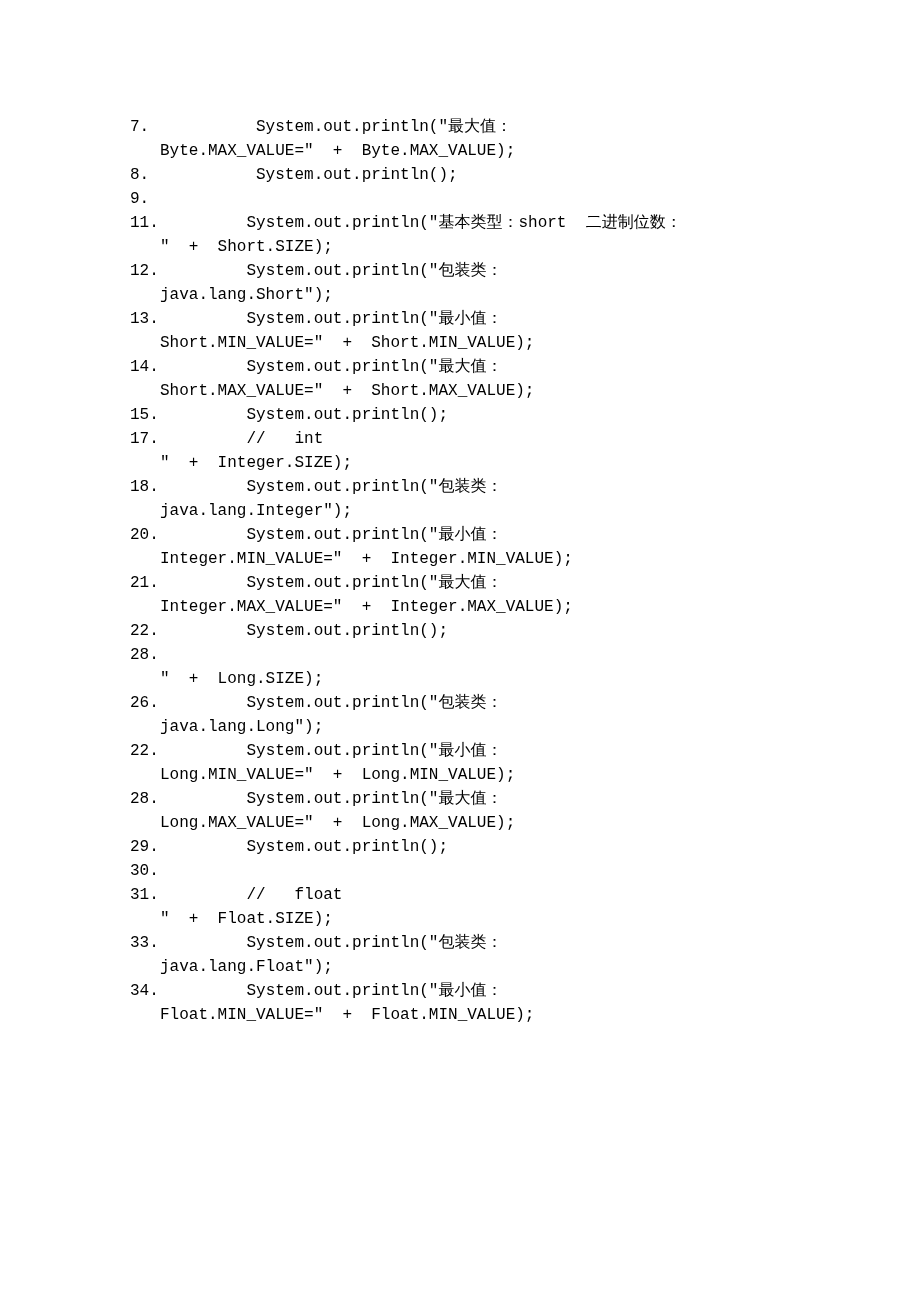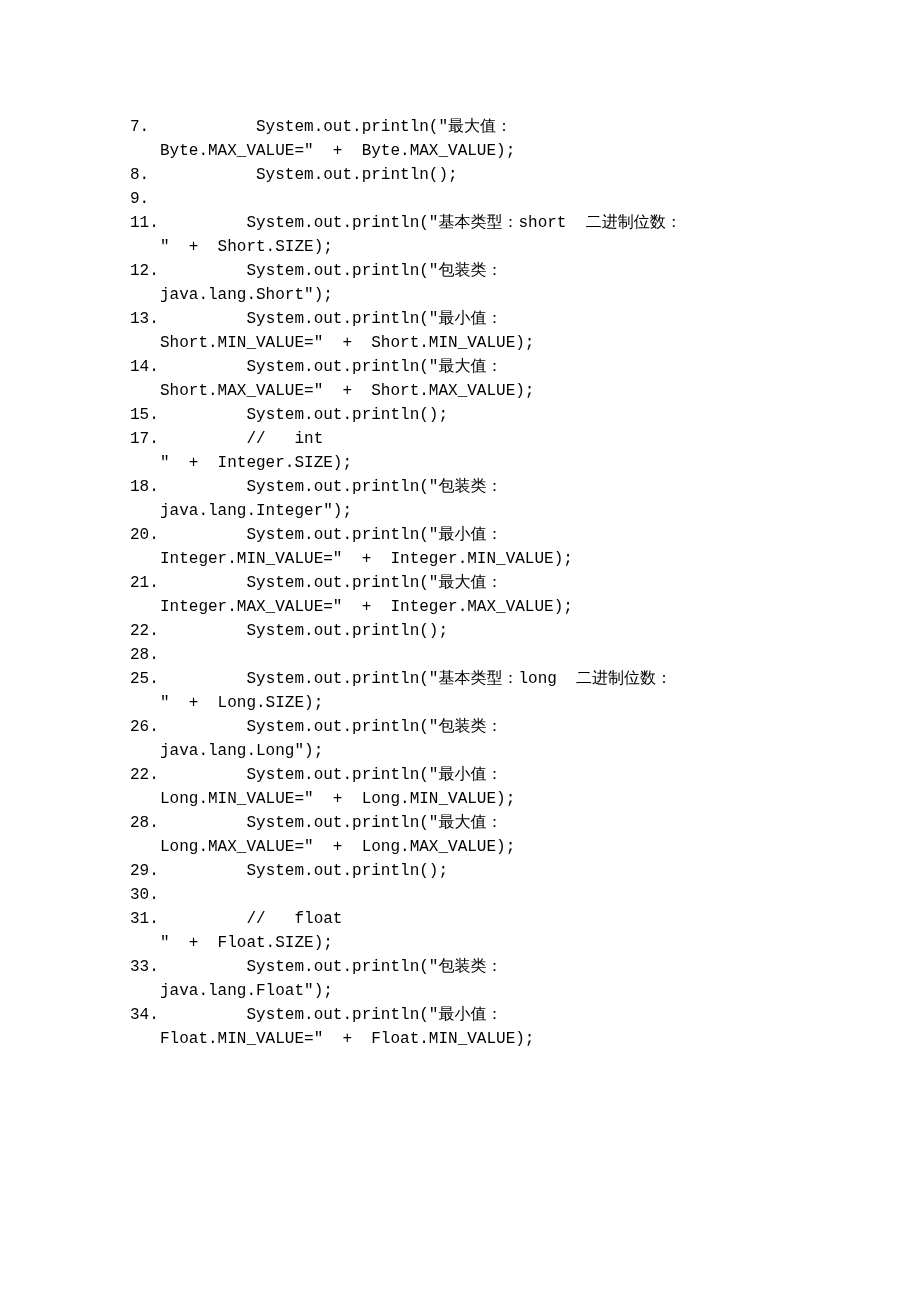--- a/index.html
+++ b/index.html
@@ -96,24 +96,20 @@
     </div>
     <div class="wrap-line">Integer.MAX_VALUE="  +  Integer.MAX_VALUE);</div>
     <div class="code-line">
       <span class="num">22.</span>
       <span class="code">         System.out.println();</span>
     </div>
     <div class="code-line">
       <span class="num">28.</span>
       <span class="code">  </span>
     </div>
-    <div class="code-line">
-      <span class="num">25.</span>
-      <span class="code">         System.out.println("基本类型：long  二进制位数：</span>
-    </div>
     <div class="wrap-line">"  +  Long.SIZE);</div>
     <div class="code-line">
       <span class="num">26.</span>
       <span class="code">         System.out.println("包装类：</span>
     </div>
     <div class="wrap-line">java.lang.Long");</div>
     <div class="code-line">
       <span class="num">22.</span>
       <span class="code">         System.out.println("最小值：</span>
     </div>

